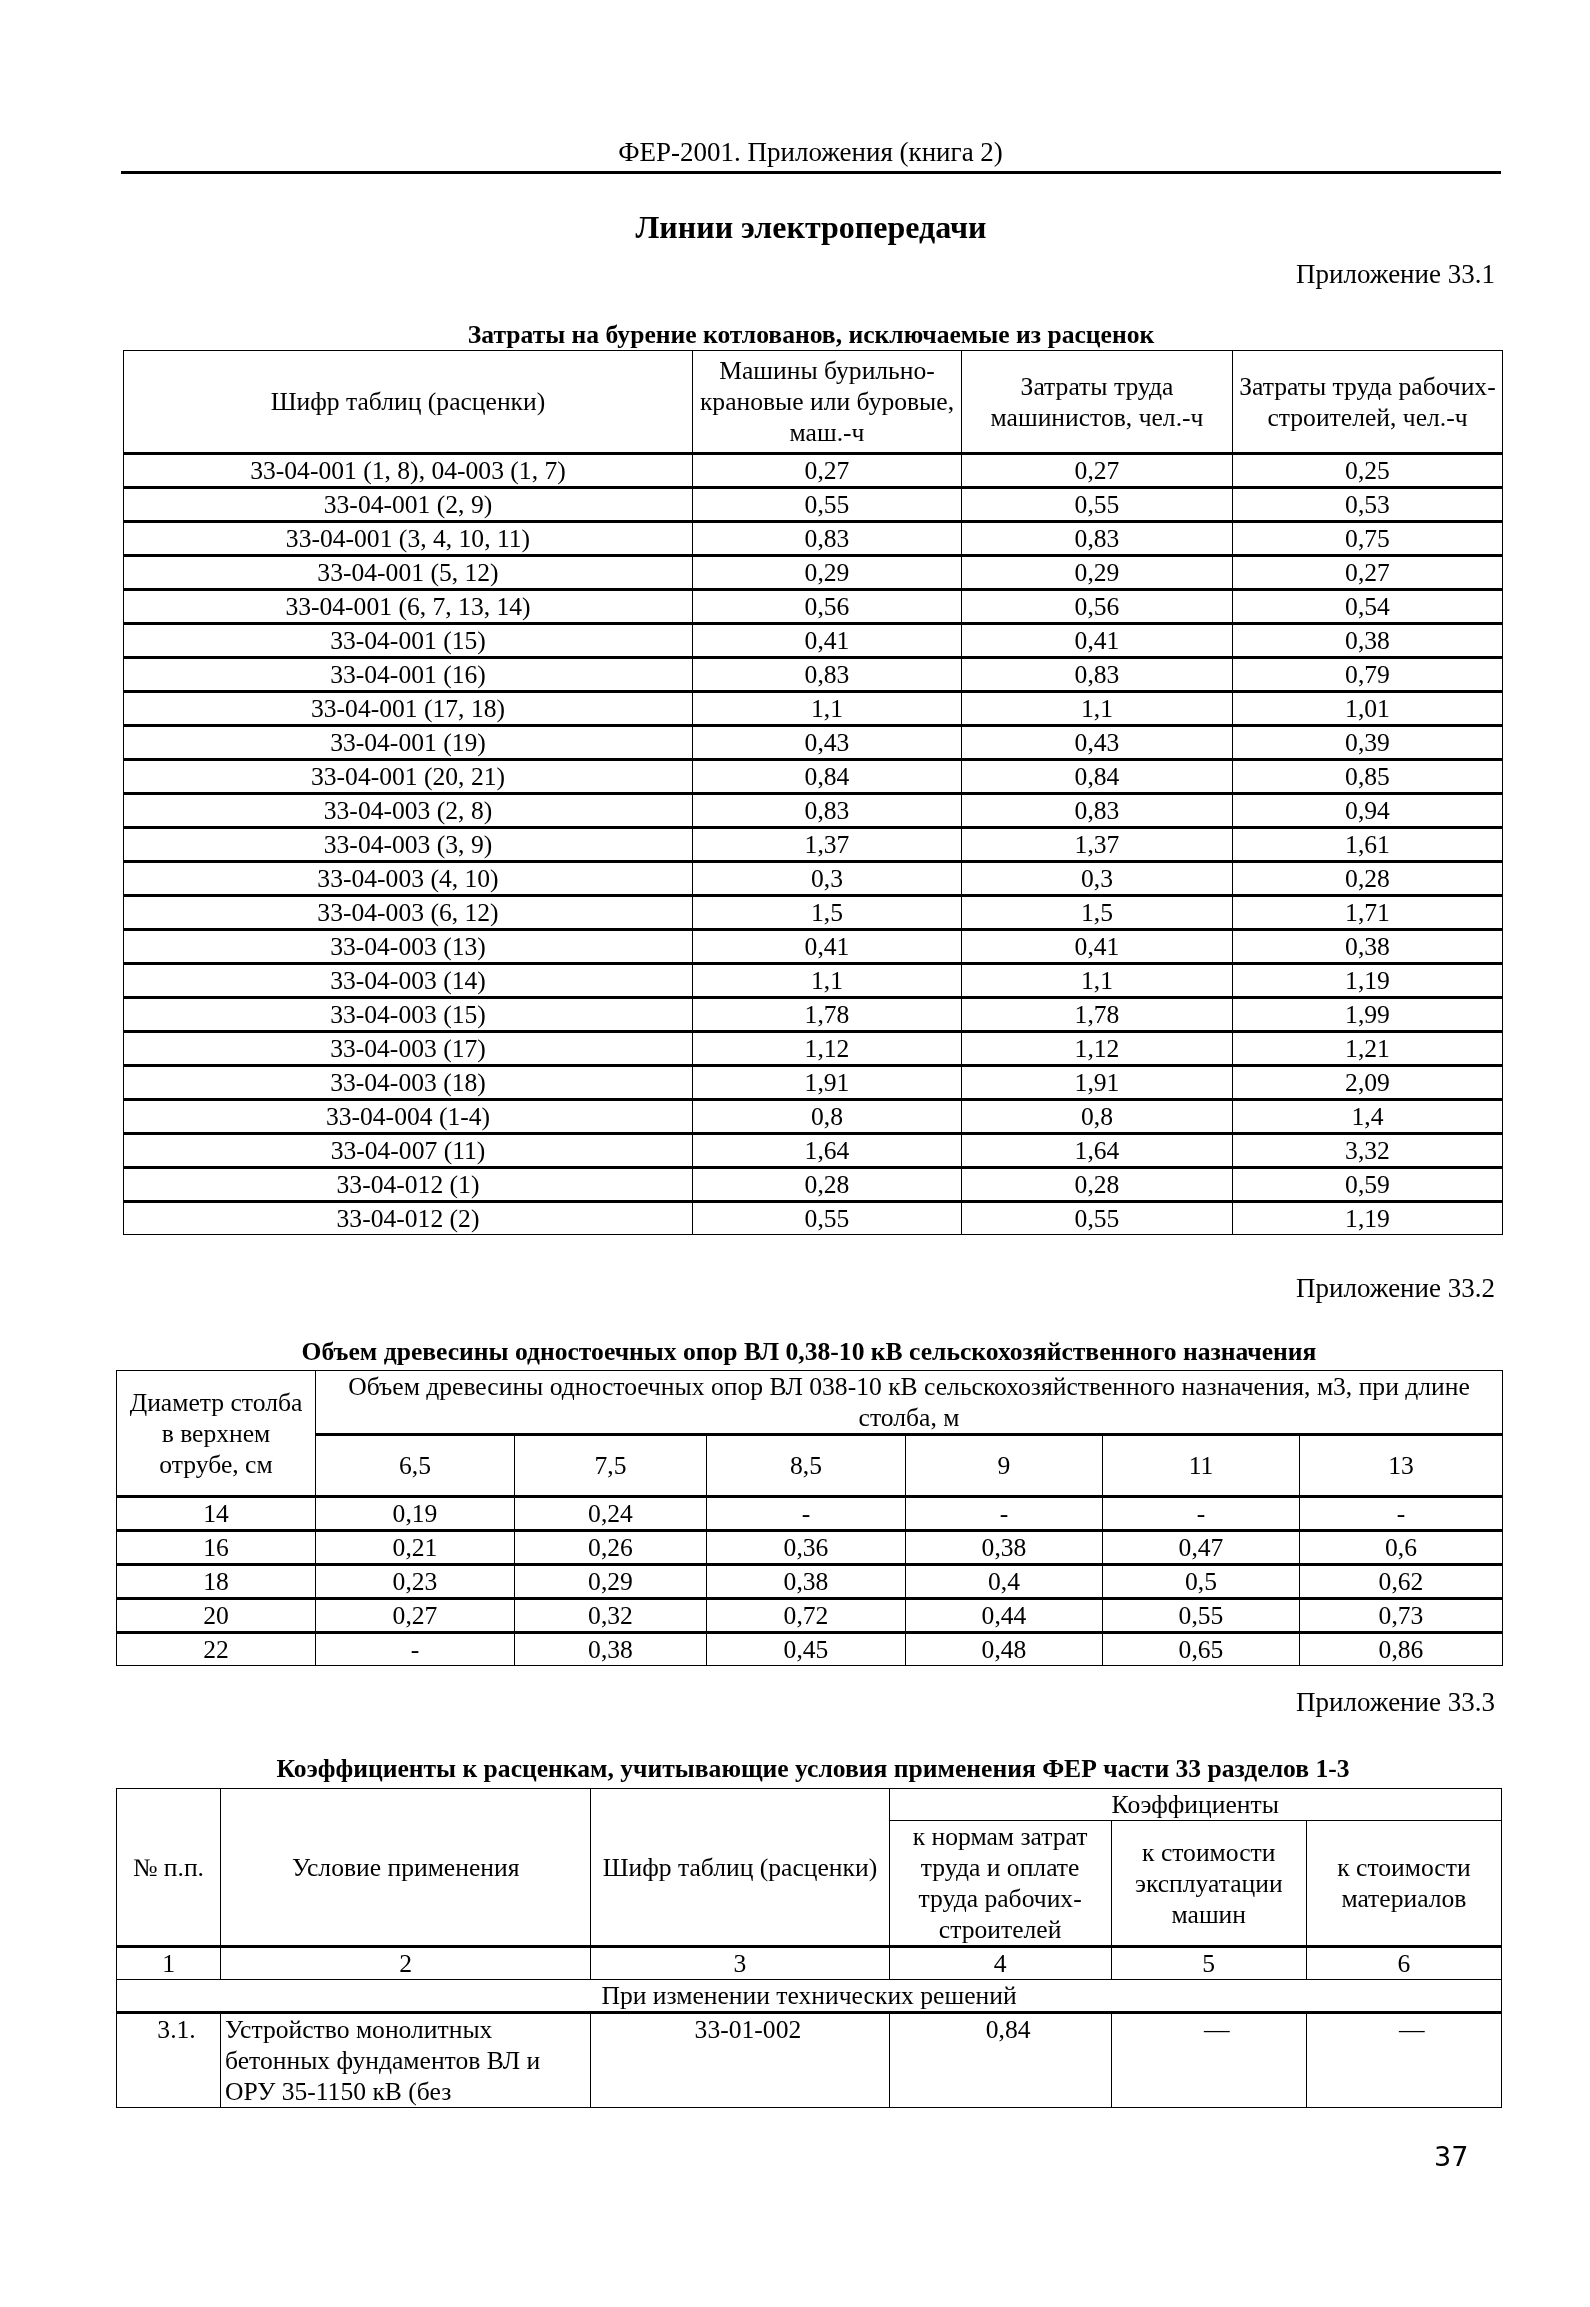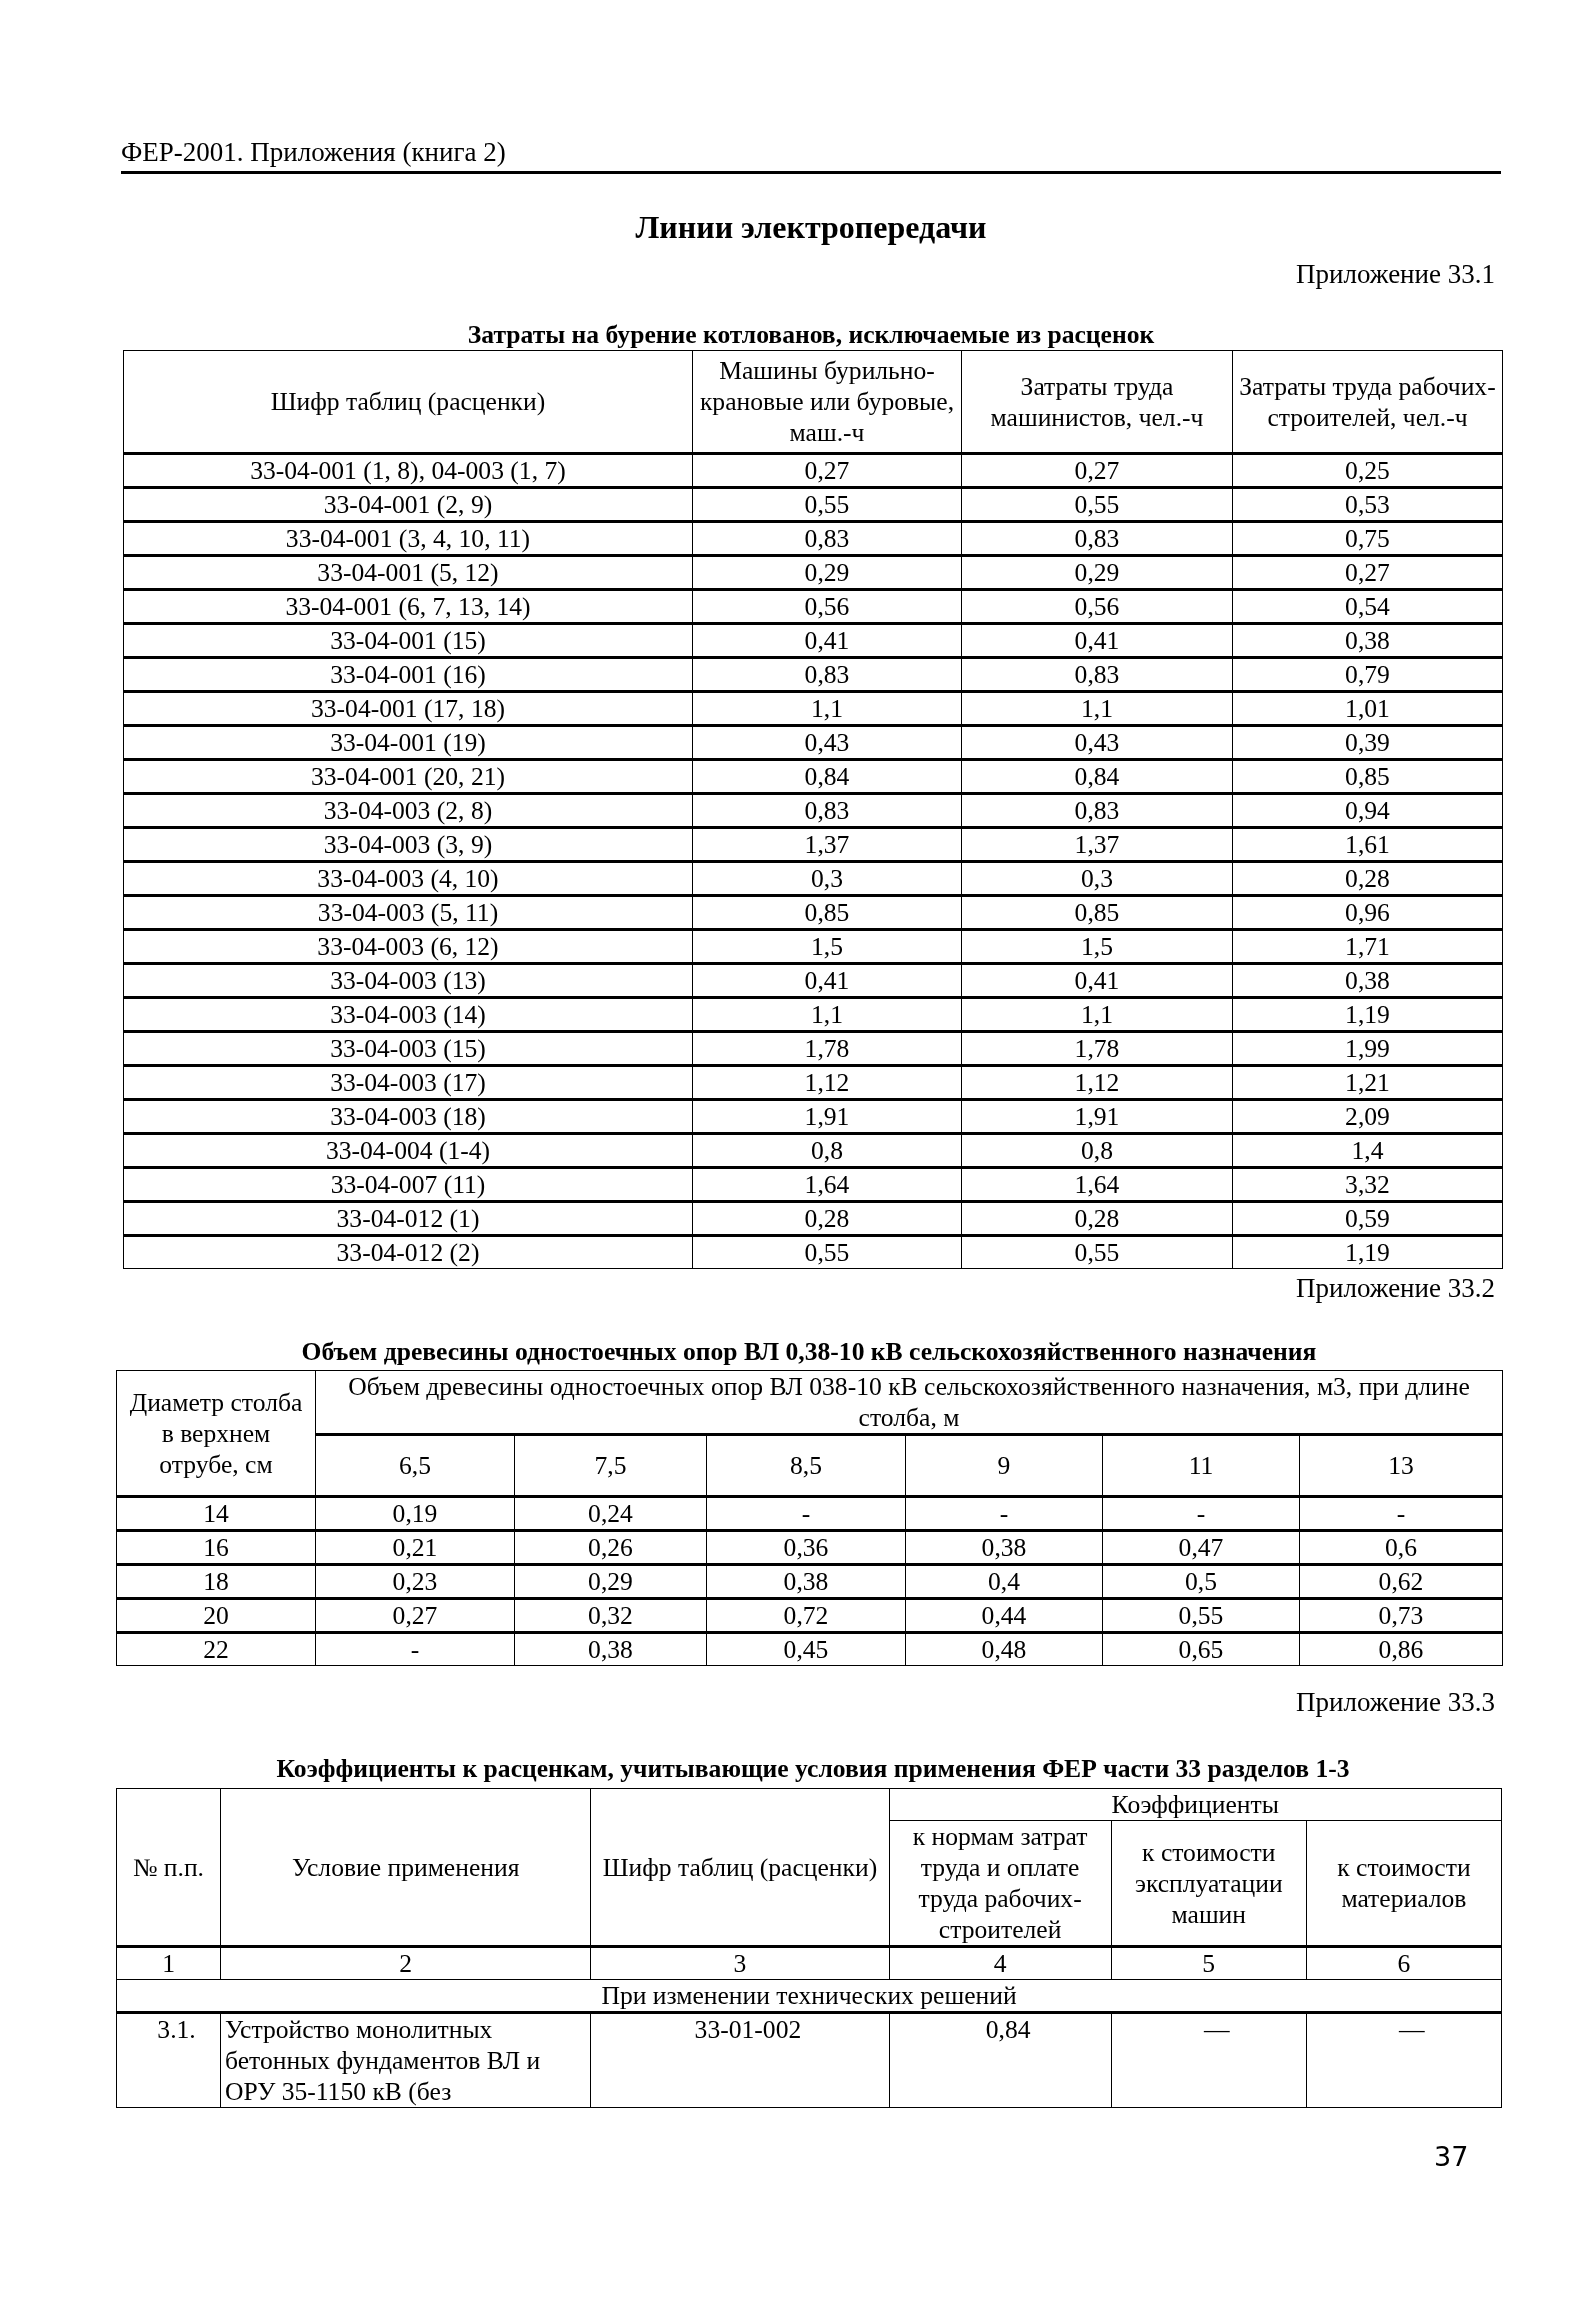--- a/index.html
+++ b/index.html
@@ -1,18 +1,18 @@
 <!DOCTYPE html>
 <html style="font-size:10.8px"><head>
 <meta charset="utf-8">
 <style>
   html, body { margin:0; padding:0; background:#ffffff; }
   body { width:1591px; height:2307px; position:relative; font-family:"Liberation Serif", "DejaVu Serif", serif; color:#000; }
   .abs { position:absolute;text-align:right; }
-  .running-header { left:121px; top:135px; width:1379px; text-align:left; font-size:27px; line-height:34px; }
+  .running-header { left:121px; top:135px; width:1379px; text-align:center; font-size:27px; line-height:34px; }
   .header-rule { left:121px; top:171px; width:1380px; height:3.4px; background:#000; }
   .main-title { left:121px; top:192px; width:1380px; text-align:center; font-size:32px; font-weight:bold;margin-top:17px; }
   .appendix-label { font-size:27px; text-align:right; width:1374px; left:121px; }
   .table-title { font-weight:bold; font-size:25.6px; text-align:center; width:1380px; left:121px; }
   table { border-collapse:collapse; position:absolute; table-layout:fixed; }
   td, th { border:1.3px solid #000; text-align:center; vertical-align:middle; font-weight:normal; font-size:25.6px; line-height:31px; padding:0 4px; }
   tr.thick-top td { border-top:3.4px solid #000; }
   .t1 { left:123px; top:350px; width:1379px; }
   .t1 td { height:28px; }
   .t1 thead td { height:101px; }
@@ -121,26 +121,20 @@
         <td>1,37</td>
         <td>1,61</td>
       </tr>
       <tr class="thick-top">
         <td>33-04-003 (4, 10)</td>
         <td>0,3</td>
         <td>0,3</td>
         <td>0,28</td>
       </tr>
       <tr class="thick-top">
-        <td>33-04-003 (5, 11)</td>
-        <td>0,85</td>
-        <td>0,85</td>
-        <td>0,96</td>
-      </tr>
-      <tr class="thick-top">
         <td>33-04-003 (6, 12)</td>
         <td>1,5</td>
         <td>1,5</td>
         <td>1,71</td>
       </tr>
       <tr class="thick-top">
         <td>33-04-003 (13)</td>
         <td>0,41</td>
         <td>0,41</td>
         <td>0,38</td>

